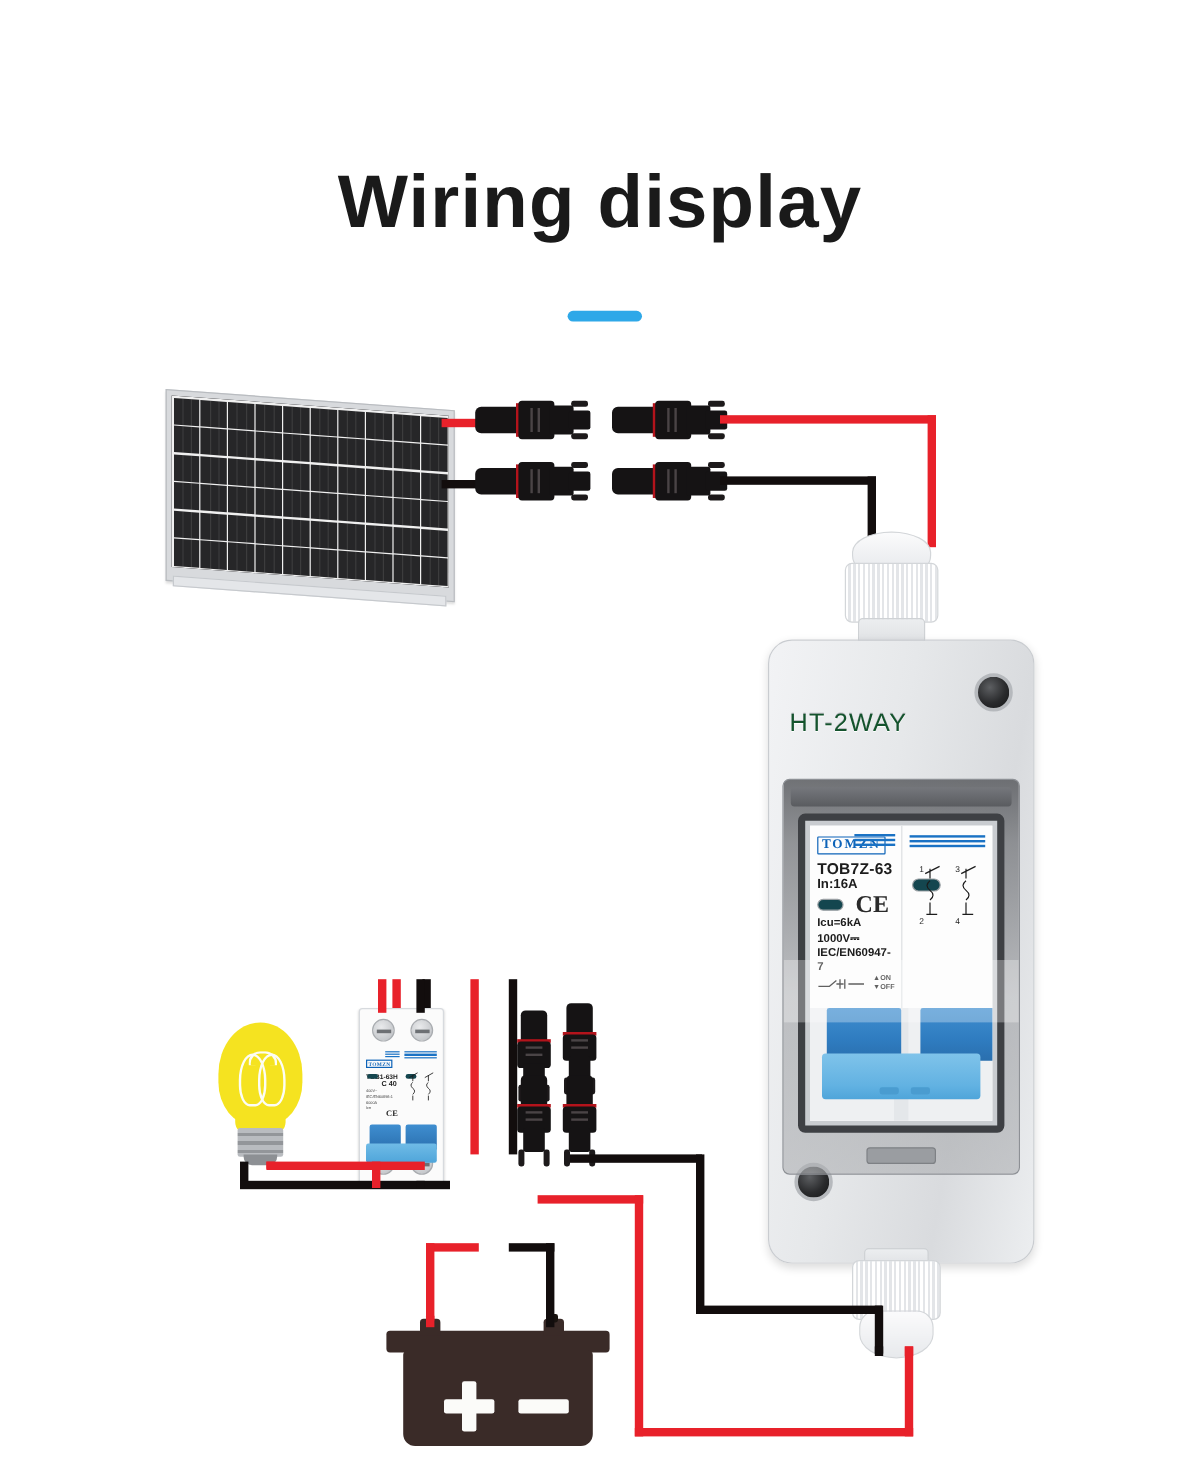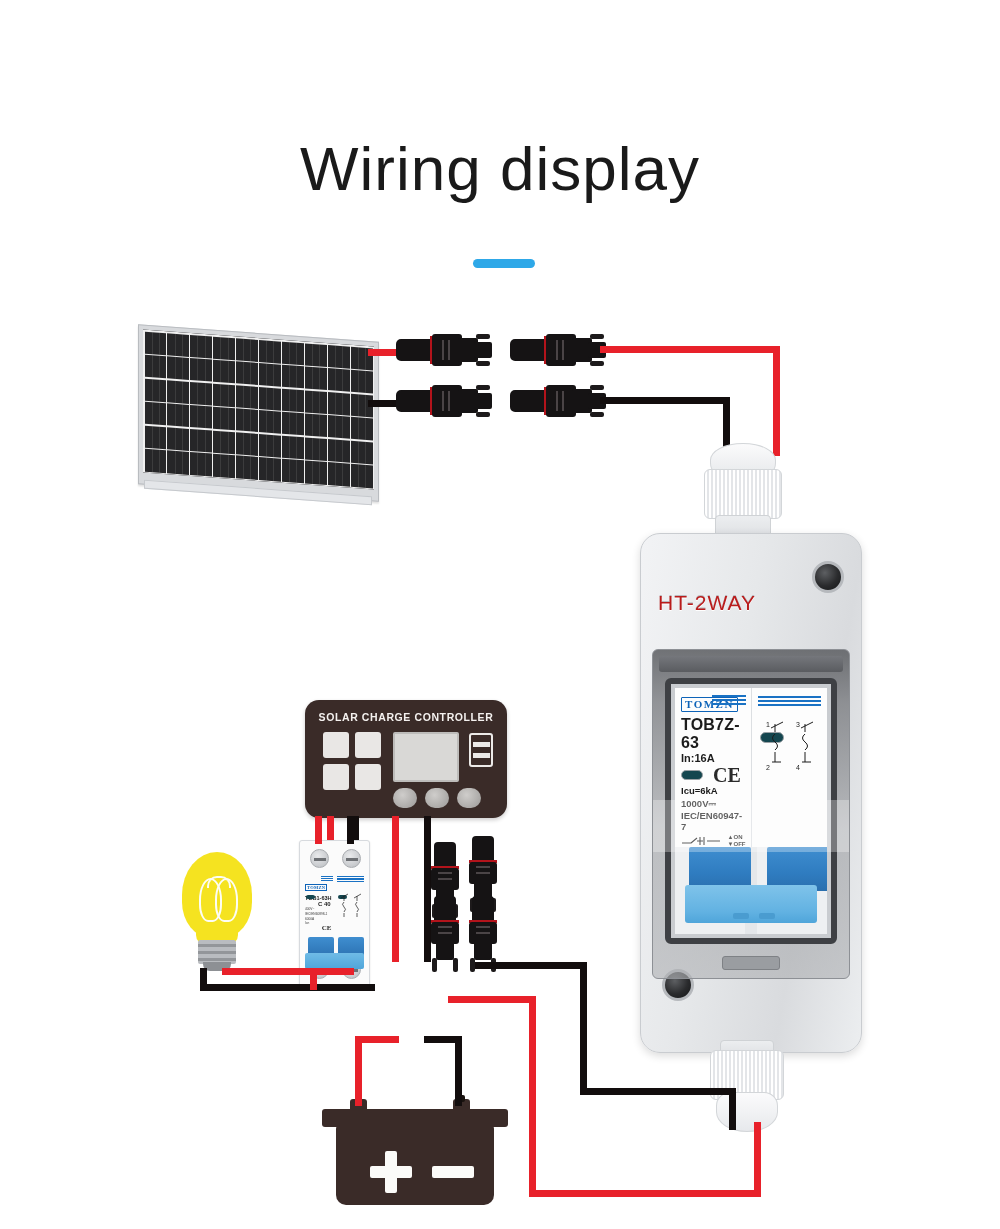--- a/index.html
+++ b/index.html
@@ -6,21 +6,21 @@
   body{
     width:1000px;height:1229px;position:relative;overflow:hidden;
     font-family:"Liberation Sans","DejaVu Sans",sans-serif;
     background:#ffffff;
   }
   .stage{position:absolute;inset:0;}
 
   
   .title{
     position:absolute;left:0;top:136px;width:1000px;text-align:center;
-    font-size:62px;font-weight:normal;color:#1a1a1a;letter-spacing:1px;
+    font-size:62px;font-weight:bold;color:#1a1a1a;letter-spacing:1px;
     line-height:1.05;
   }
   .accent-bar{
     position:absolute;left:473px;top:259px;width:62px;height:9px;
     background:#2ea8e8;border-radius:5px;
   }
 
   
   .wire{position:absolute;}
   .wr{background:#e8212a;}
@@ -104,21 +104,21 @@
   .encl-body{
     position:absolute;inset:0;
     background:linear-gradient(100deg,#f2f3f5 0%,#e6e8ea 40%,#d9dbde 72%,#eceef0 100%);
     border-radius:20px;
     border:1px solid #c9ccd0;
     box-shadow:0 3px 8px rgba(0,0,0,.14);
   }
   .encl-label{
     position:absolute;left:18px;top:58px;
     font-size:21px;letter-spacing:1px;font-weight:500;
-    color:#b91c1c;text-shadow:0 1px 0 #ffffff, 0 -1px 0 #b9bcc0;
+    color:#14532d;text-shadow:0 1px 0 #ffffff, 0 -1px 0 #b9bcc0;
     font-family:"Liberation Sans",sans-serif;
   }
   .screw{
     position:absolute;width:32px;height:32px;border-radius:50%;
     background:radial-gradient(circle at 38% 34%,#5d5f62 0%,#2a2b2d 55%,#141516 100%);
     border:3px solid #b6b9bd;box-sizing:border-box;
   }
   .screw.tr{right:18px;top:28px;}
   .screw.bl{left:22px;bottom:52px;}
 
@@ -164,21 +164,21 @@
   .bk-brand{
     display:inline-block;border:1.5px solid #0d63b8;color:#0d63b8;
     font-weight:bold;font-size:11px;letter-spacing:1.5px;
     padding:0 3px;line-height:13px;border-radius:1px;
     font-family:"Liberation Serif",serif;
   }
   .bk-bars{position:absolute;right:5px;top:7px;width:34px;}
   .bk-bars i{display:block;height:2px;background:#1a72c4;margin-bottom:2px;}
   .bk-bars2{position:absolute;left:6px;right:6px;top:8px;}
   .bk-bars2 i{display:block;height:2px;background:#1a72c4;margin-bottom:2px;}
-  .bk-model{font-size:16px;font-weight:bold;color:#1c1c1c;margin-top:4px;letter-spacing:.2px;}
+  .bk-model{font-size:13px;font-weight:bold;color:#1c1c1c;margin-top:4px;letter-spacing:.2px;}
   .bk-in{font-size:11px;font-weight:bold;color:#1c1c1c;line-height:12px;}
   .bk-midrow{display:flex;align-items:center;margin-top:2px;}
   .bk-led{
     width:22px;height:10px;border-radius:6px;background:#14464f;
     border:1px solid #9aa0a4;box-sizing:border-box;
   }
   .bk-ce{font-size:20px;font-weight:bold;color:#2a2a2a;margin-left:10px;line-height:18px;
          font-family:"Liberation Serif",serif;}
   .bk-spec{font-size:9.5px;font-weight:bold;color:#1c1c1c;line-height:10.5px;margin-top:2px;}
   .bk-dc{letter-spacing:-1px;}
@@ -581,35 +581,20 @@
       <div class="win-latch"></div>
     </div>
   </div>
 
   <div class="gland gland-bot">
     <div class="collar"></div>
       <div class="nut"></div>
       <div class="dome"></div>
   </div>
 
-  <div class="scc">
-    <div class="scc-title">SOLAR CHARGE CONTROLLER</div>
-    <div class="scc-sq a"></div>
-    <div class="scc-sq b"></div>
-    <div class="scc-sq c"></div>
-    <div class="scc-sq d"></div>
-    <div class="scc-lcd"></div>
-    <div class="scc-usb">
-        <i></i>
-        <i></i>
-      </div>
-    <div class="scc-btn b1"></div>
-    <div class="scc-btn b2"></div>
-    <div class="scc-btn b3"></div>
-  </div>
 
   <div class="wire v wr" style="left:327px;top:816px;height:26px;"></div>
   <div class="wire v wk" style="left:352px;top:816px;height:26px;"></div>
   <div class="wire v wr" style="left:392px;top:816px;height:146px;"></div>
   <div class="wire v wk" style="left:424px;top:816px;height:146px;"></div>
 
   <div class="mc4 mc4-v" style="left:430px;top:842px;">
     <div class="body b1"></div>
       <div class="ring r1"></div>
       <div class="body b2"></div>

